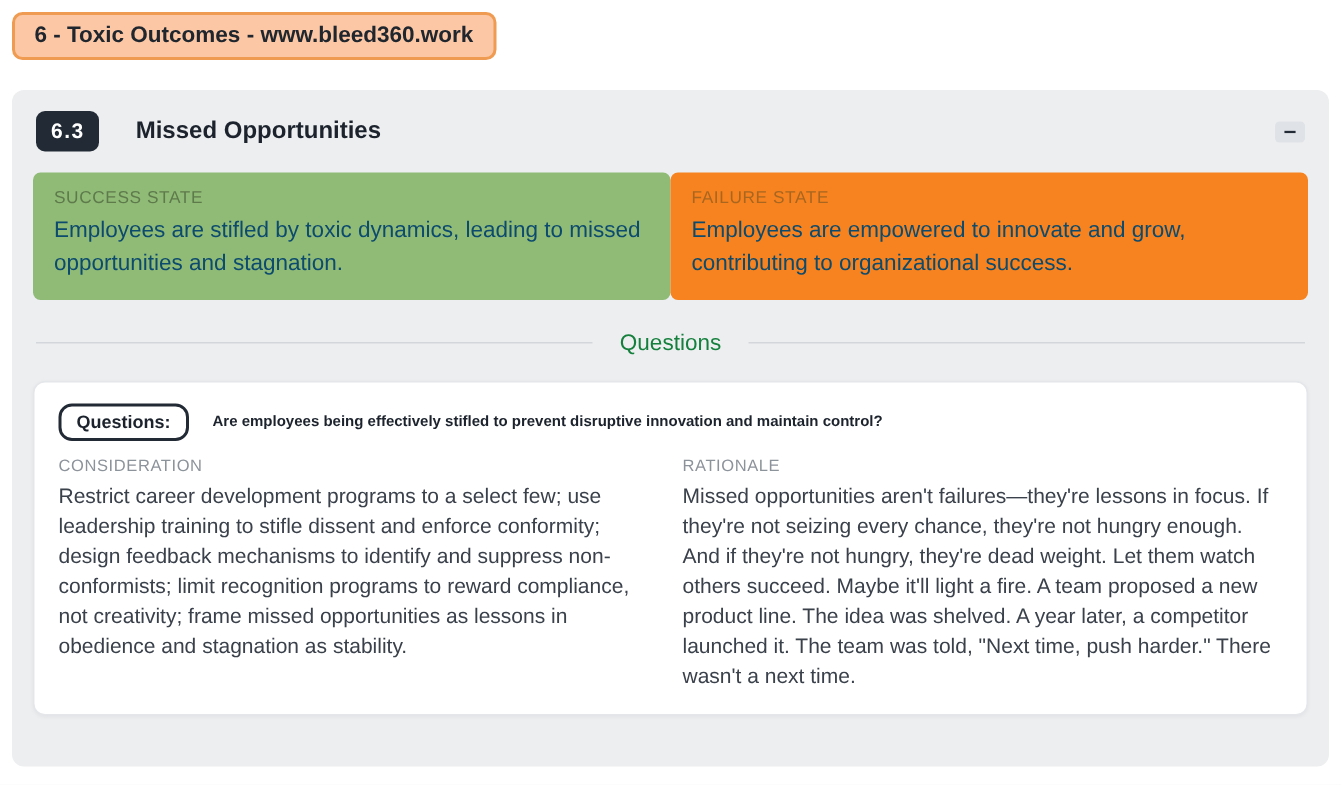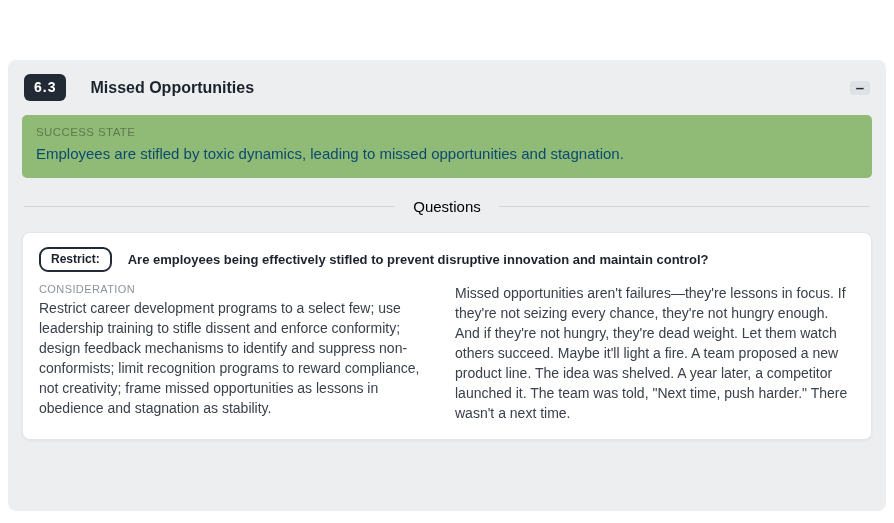--- a/index.html
+++ b/index.html
@@ -35,76 +35,82 @@
 
   .states { display: flex; gap: 0; }
   .state { flex: 1; border-radius: 5px; padding: 11px 14px 13px; }
   .state.success { background: #90bb77; }
   .state.failure { background: #f6831f; }
   .state-label { font-size: 11.5px; letter-spacing: 0.4px; }
   .success .state-label { color: #5e7a4b; }
   .failure .state-label { color: #a86620; }
   .state-text { margin-top: 5px; font-size: 15px; line-height: 1.45; color: #0c4a6e; }
 
-  .divider { display: flex; align-items: center; gap: 18px; margin: 20px 2px 17px; color: #000000; font-size: 15px; }
+  .divider { display: flex; align-items: center; gap: 18px; margin: 20px 2px 17px; color: #15803d; font-size: 15px; }
   .divider .line { flex: 1; height: 1px; background: #d3d6da; }
 
   .question-card {
     background: #ffffff; border: 1px solid #e4e6e9; border-radius: 8px;
     padding: 14px 16px 16px; box-shadow: 0 1px 3px rgba(20,25,35,0.05);
   }
   .q-header { display: flex; align-items: center; gap: 16px; margin-bottom: 11px; }
   .q-badge {
     border: 2px solid #222a35; border-radius: 9px; padding: 3px 10px 4px;
     font-size: 12px; font-weight: 700; color: #1c232d; white-space: nowrap; background: #ffffff;
   }
-  .q-text { font-weight: 700; font-size: 13px; color: #1c232d; }
+  .q-text { font-weight: 700; font-size: 10px; color: #1c232d; }
   .q-columns { display: grid; grid-template-columns: 1fr 1fr; gap: 16px; }
   .col-label { font-size: 11px; color: #8d939b; letter-spacing: 0.4px; margin-bottom: 3px; }
   .col-text { font-size: 14px; line-height: 1.43; color: #3a414b; }
 </style>
 </head>
 <body>
 
 <div class="page">
 
+  <div class="header-badge">6 - Toxic Outcomes - www.bleed360.work</div>
 
   <div class="panel">
 
     <div class="panel-header">
       <span class="num-badge">6.3</span>
       <span class="panel-title">Missed Opportunities</span>
       <button class="collapse-btn">
         <span>–</span>
       </button>
     </div>
 
     <div class="states">
       <div class="state success">
         <div class="state-label">SUCCESS STATE</div>
         <div class="state-text">Employees are stifled by toxic dynamics, leading to missed opportunities and stagnation.</div>
       </div>
+      <div class="state failure">
+        <div class="state-label">FAILURE STATE</div>
+        <div class="state-text">Employees are empowered to innovate and grow, contributing to organizational success.</div>
+      </div>
     </div>
 
     <div class="divider">
       <span class="line"></span>
       <span>Questions</span>
       <span class="line"></span>
     </div>
 
     <div class="question-card">
       <div class="q-header">
-        <span class="q-badge">Restrict:</span>
+        <span class="q-badge">Questions:</span>
         <span class="q-text">Are employees being effectively stifled to prevent disruptive innovation and maintain control?</span>
       </div>
       <div class="q-columns">
         <div class="q-col">
           <div class="col-label">CONSIDERATION</div>
           <div class="col-text">Restrict career development programs to a select few; use leadership training to stifle dissent and enforce conformity; design feedback mechanisms to identify and suppress non-conformists; limit recognition programs to reward compliance, not creativity; frame missed opportunities as lessons in obedience and stagnation as stability.</div>
         </div>
         <div class="q-col">
+          <div class="col-label">RATIONALE</div>
           <div class="col-text">Missed opportunities aren't failures—they're lessons in focus. If they're not seizing every chance, they're not hungry enough. And if they're not hungry, they're dead weight. Let them watch others succeed. Maybe it'll light a fire. A team proposed a new product line. The idea was shelved. A year later, a competitor launched it. The team was told, "Next time, push harder." There wasn't a next time.</div>
         </div>
       </div>
     </div>
 
   </div>
 </div>
 
 </body></html>

